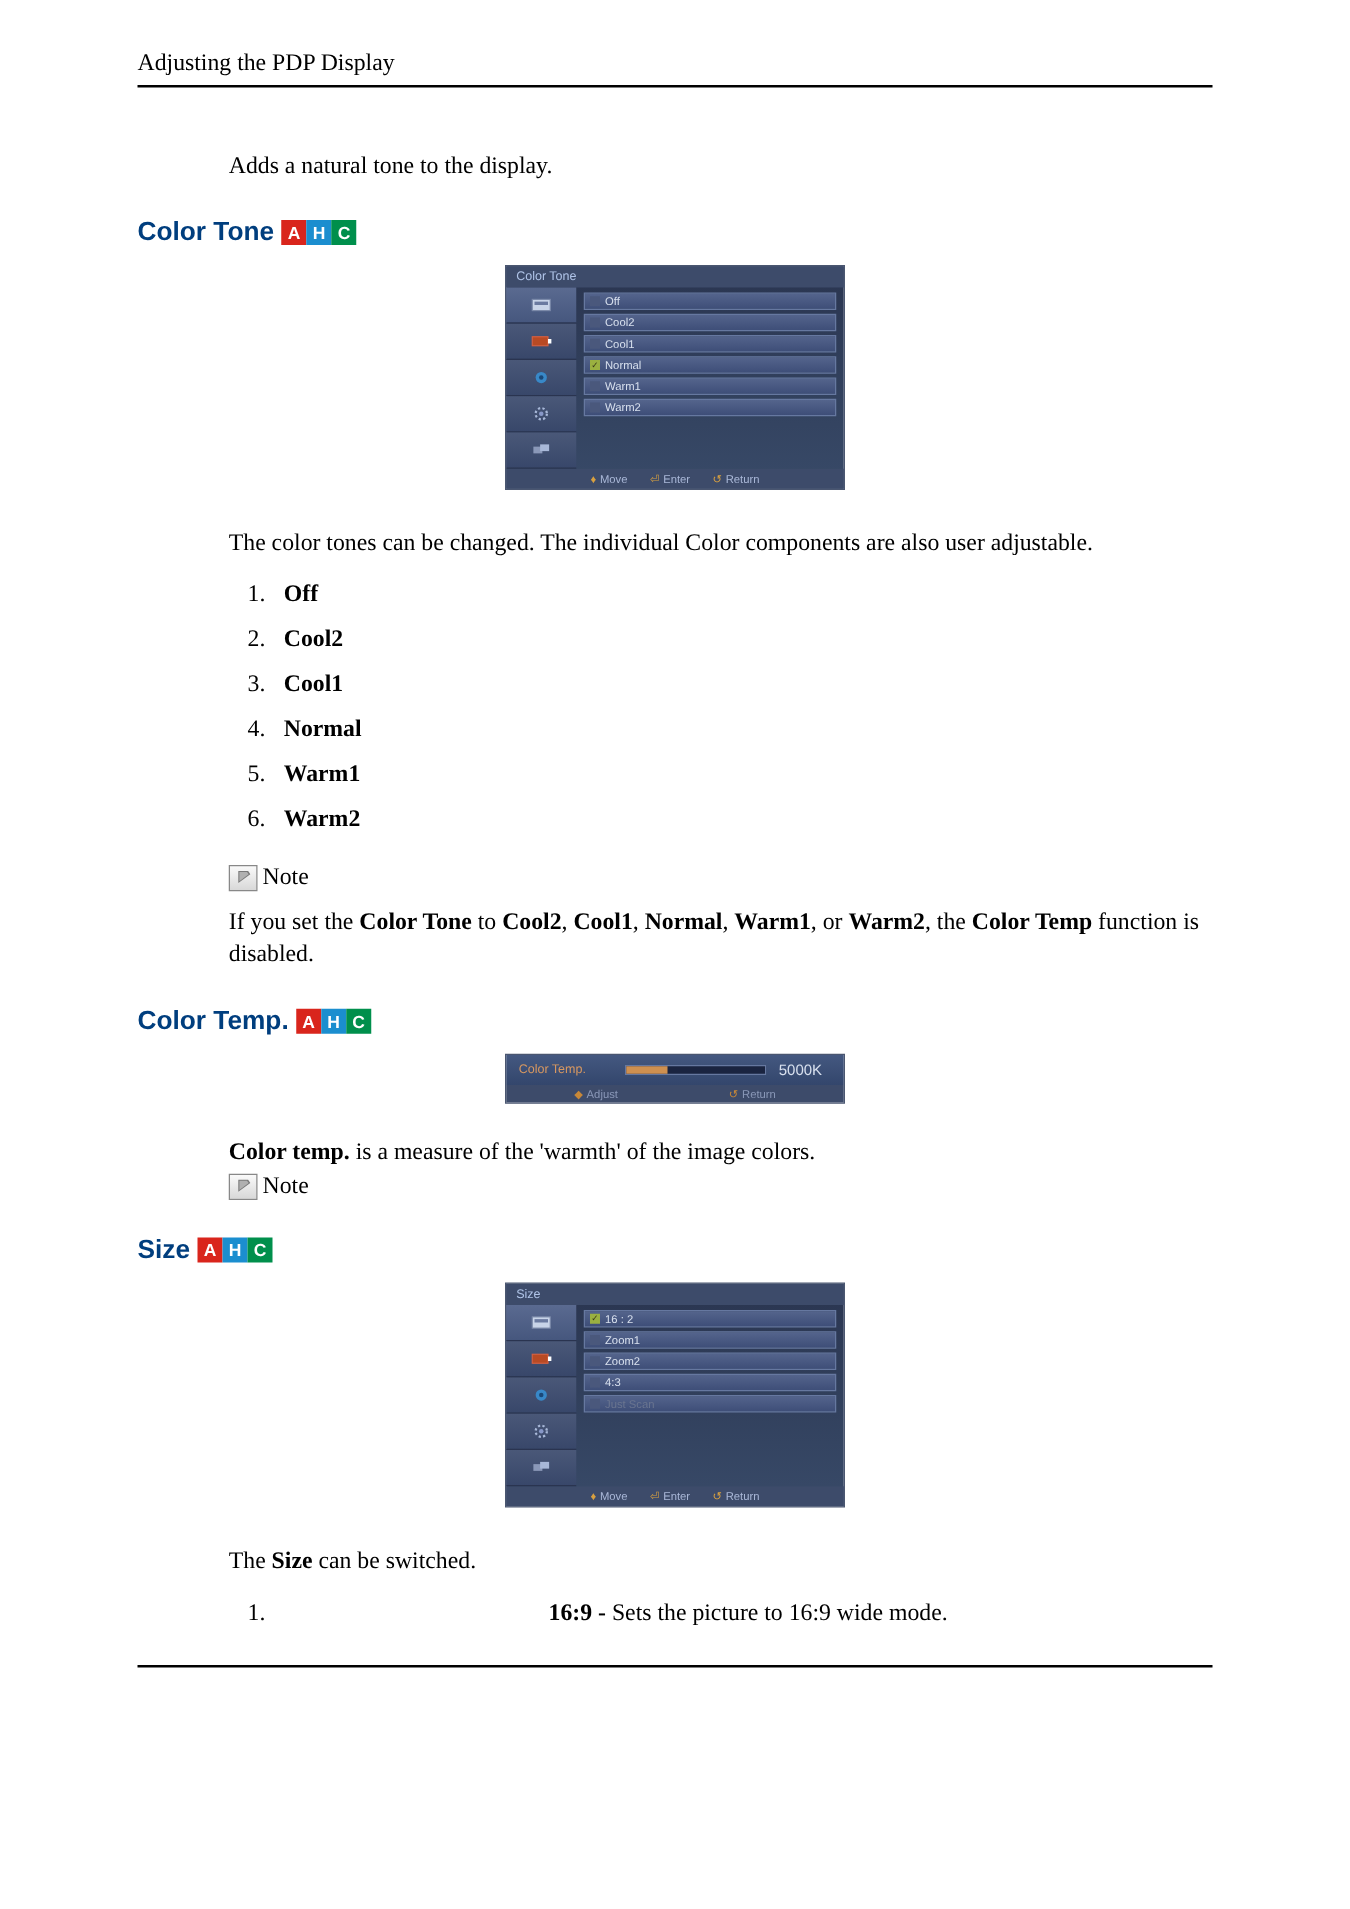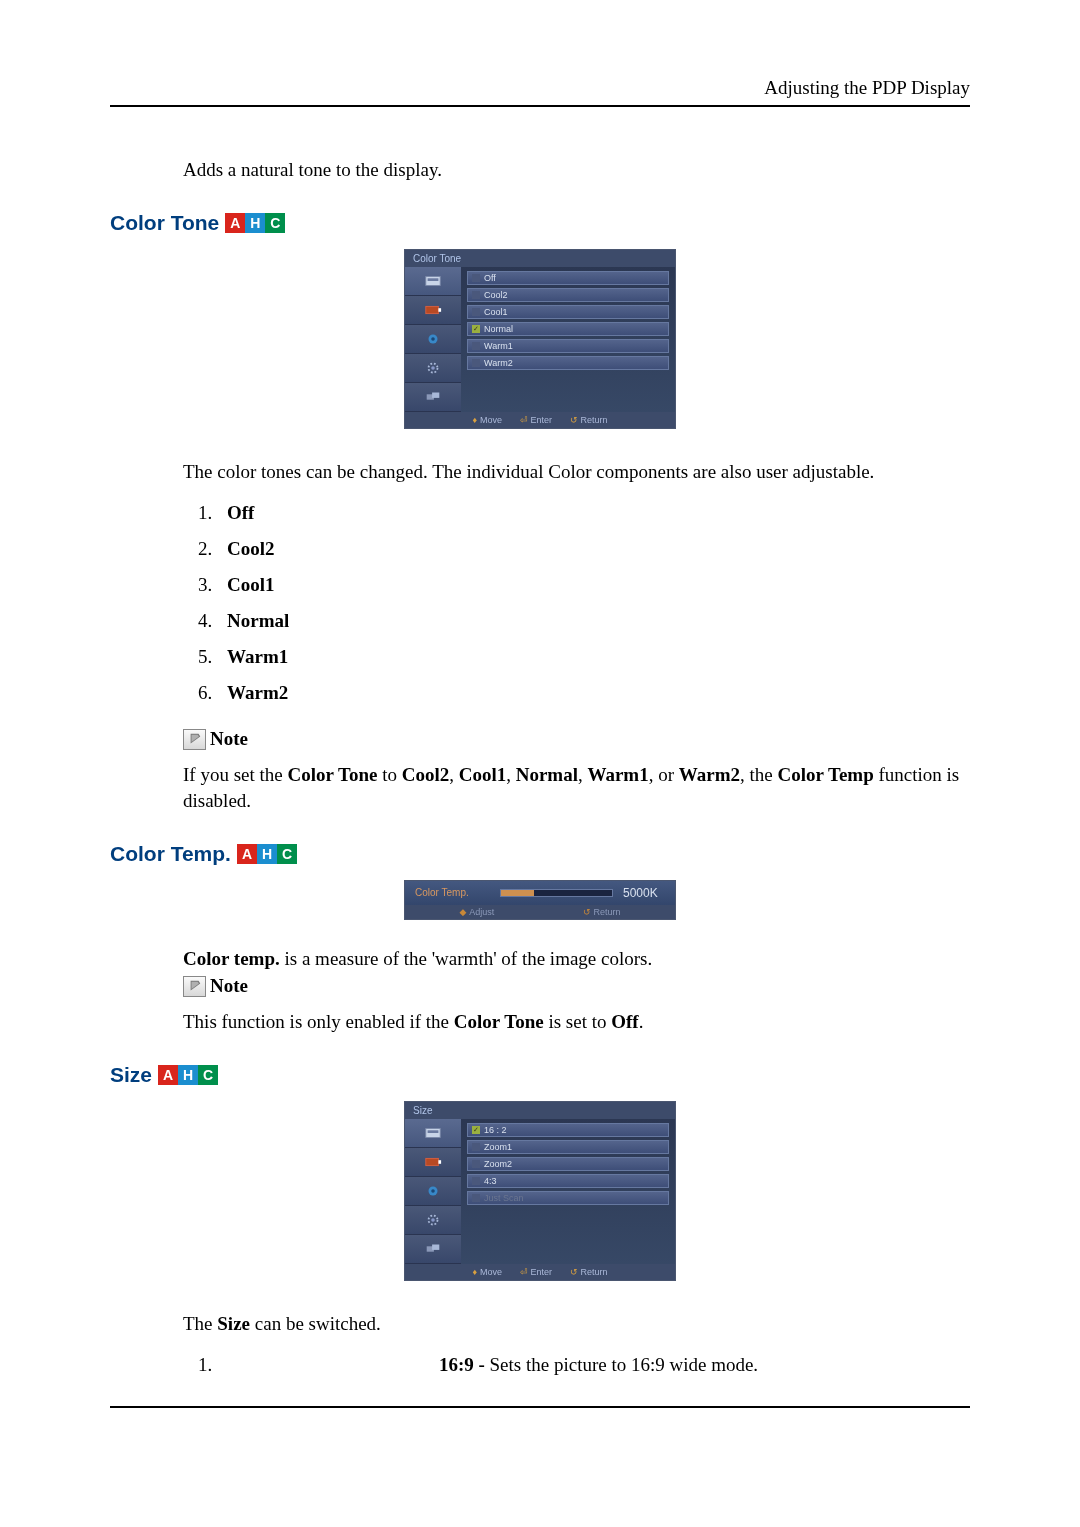--- a/index.html
+++ b/index.html
@@ -9,26 +9,25 @@
     }
     body {
       font-family: 'Times New Roman', Times, serif;
       background: #fff;
       width: 1080px;
       padding: 40px 110px 60px 110px;
       font-size: 19px;
       color: #000;
     }
     .header-title {
-      text-align: right;
+      text-align: left;
       font-size: 19px;
       padding-bottom: 6px;
       border-bottom: 2px solid #000;
       margin-bottom: 50px;
-      margin-top: 37px;
     }
     .content-block {
       margin-left: 73px;
       margin-bottom: 28px;
     }
     .section-heading {
       color: #003e7e;
       font-family: Arial, sans-serif;
       font-weight: bold;
       font-size: 21px;
@@ -216,21 +215,21 @@
       background: linear-gradient(to bottom, #fafafa, #d8d8d8);
       display: inline-flex;
       align-items: center;
       justify-content: center;
     }
     .note-icon svg {
       width: 14px;
       height: 14px;
     }
     .note-text {
-      font-weight: bold;
+      font-weight: normal;
     }
     .para {
       margin-bottom: 14px;
       line-height: 1.35;
     }
     .bottom-rule {
       border-top: 2px solid #000;
       margin-top: 30px;
     }
   </style>
@@ -391,23 +390,20 @@
   </p>
   <div class="note-line" style="margin-top:-10px;">
     <span class="note-icon">
       <svg viewBox="0 0 16 16">
           <path d="M3 2 L12 2 L14 5 L3 13 Z" fill="#787878"></path>
           <path d="M4 3 L11 3 L12.5 5 L4 11.5 Z" fill="#b0b0b0"></path>
         </svg>
     </span>
     <span class="note-text">Note</span>
   </div>
-  <p class="para">
-    <span>This function is only enabled if the </span><strong>Color Tone</strong><span> is set to </span><strong>Off</strong><span>.</span>
-  </p>
 </div>
 
 <div class="section-heading">
   <span>Size</span>
   <span class="ahc-badges">
     <span class="ahc-badge badge-a">A</span>
     <span class="ahc-badge badge-h">H</span>
     <span class="ahc-badge badge-c">C</span>
   </span>
 </div>

